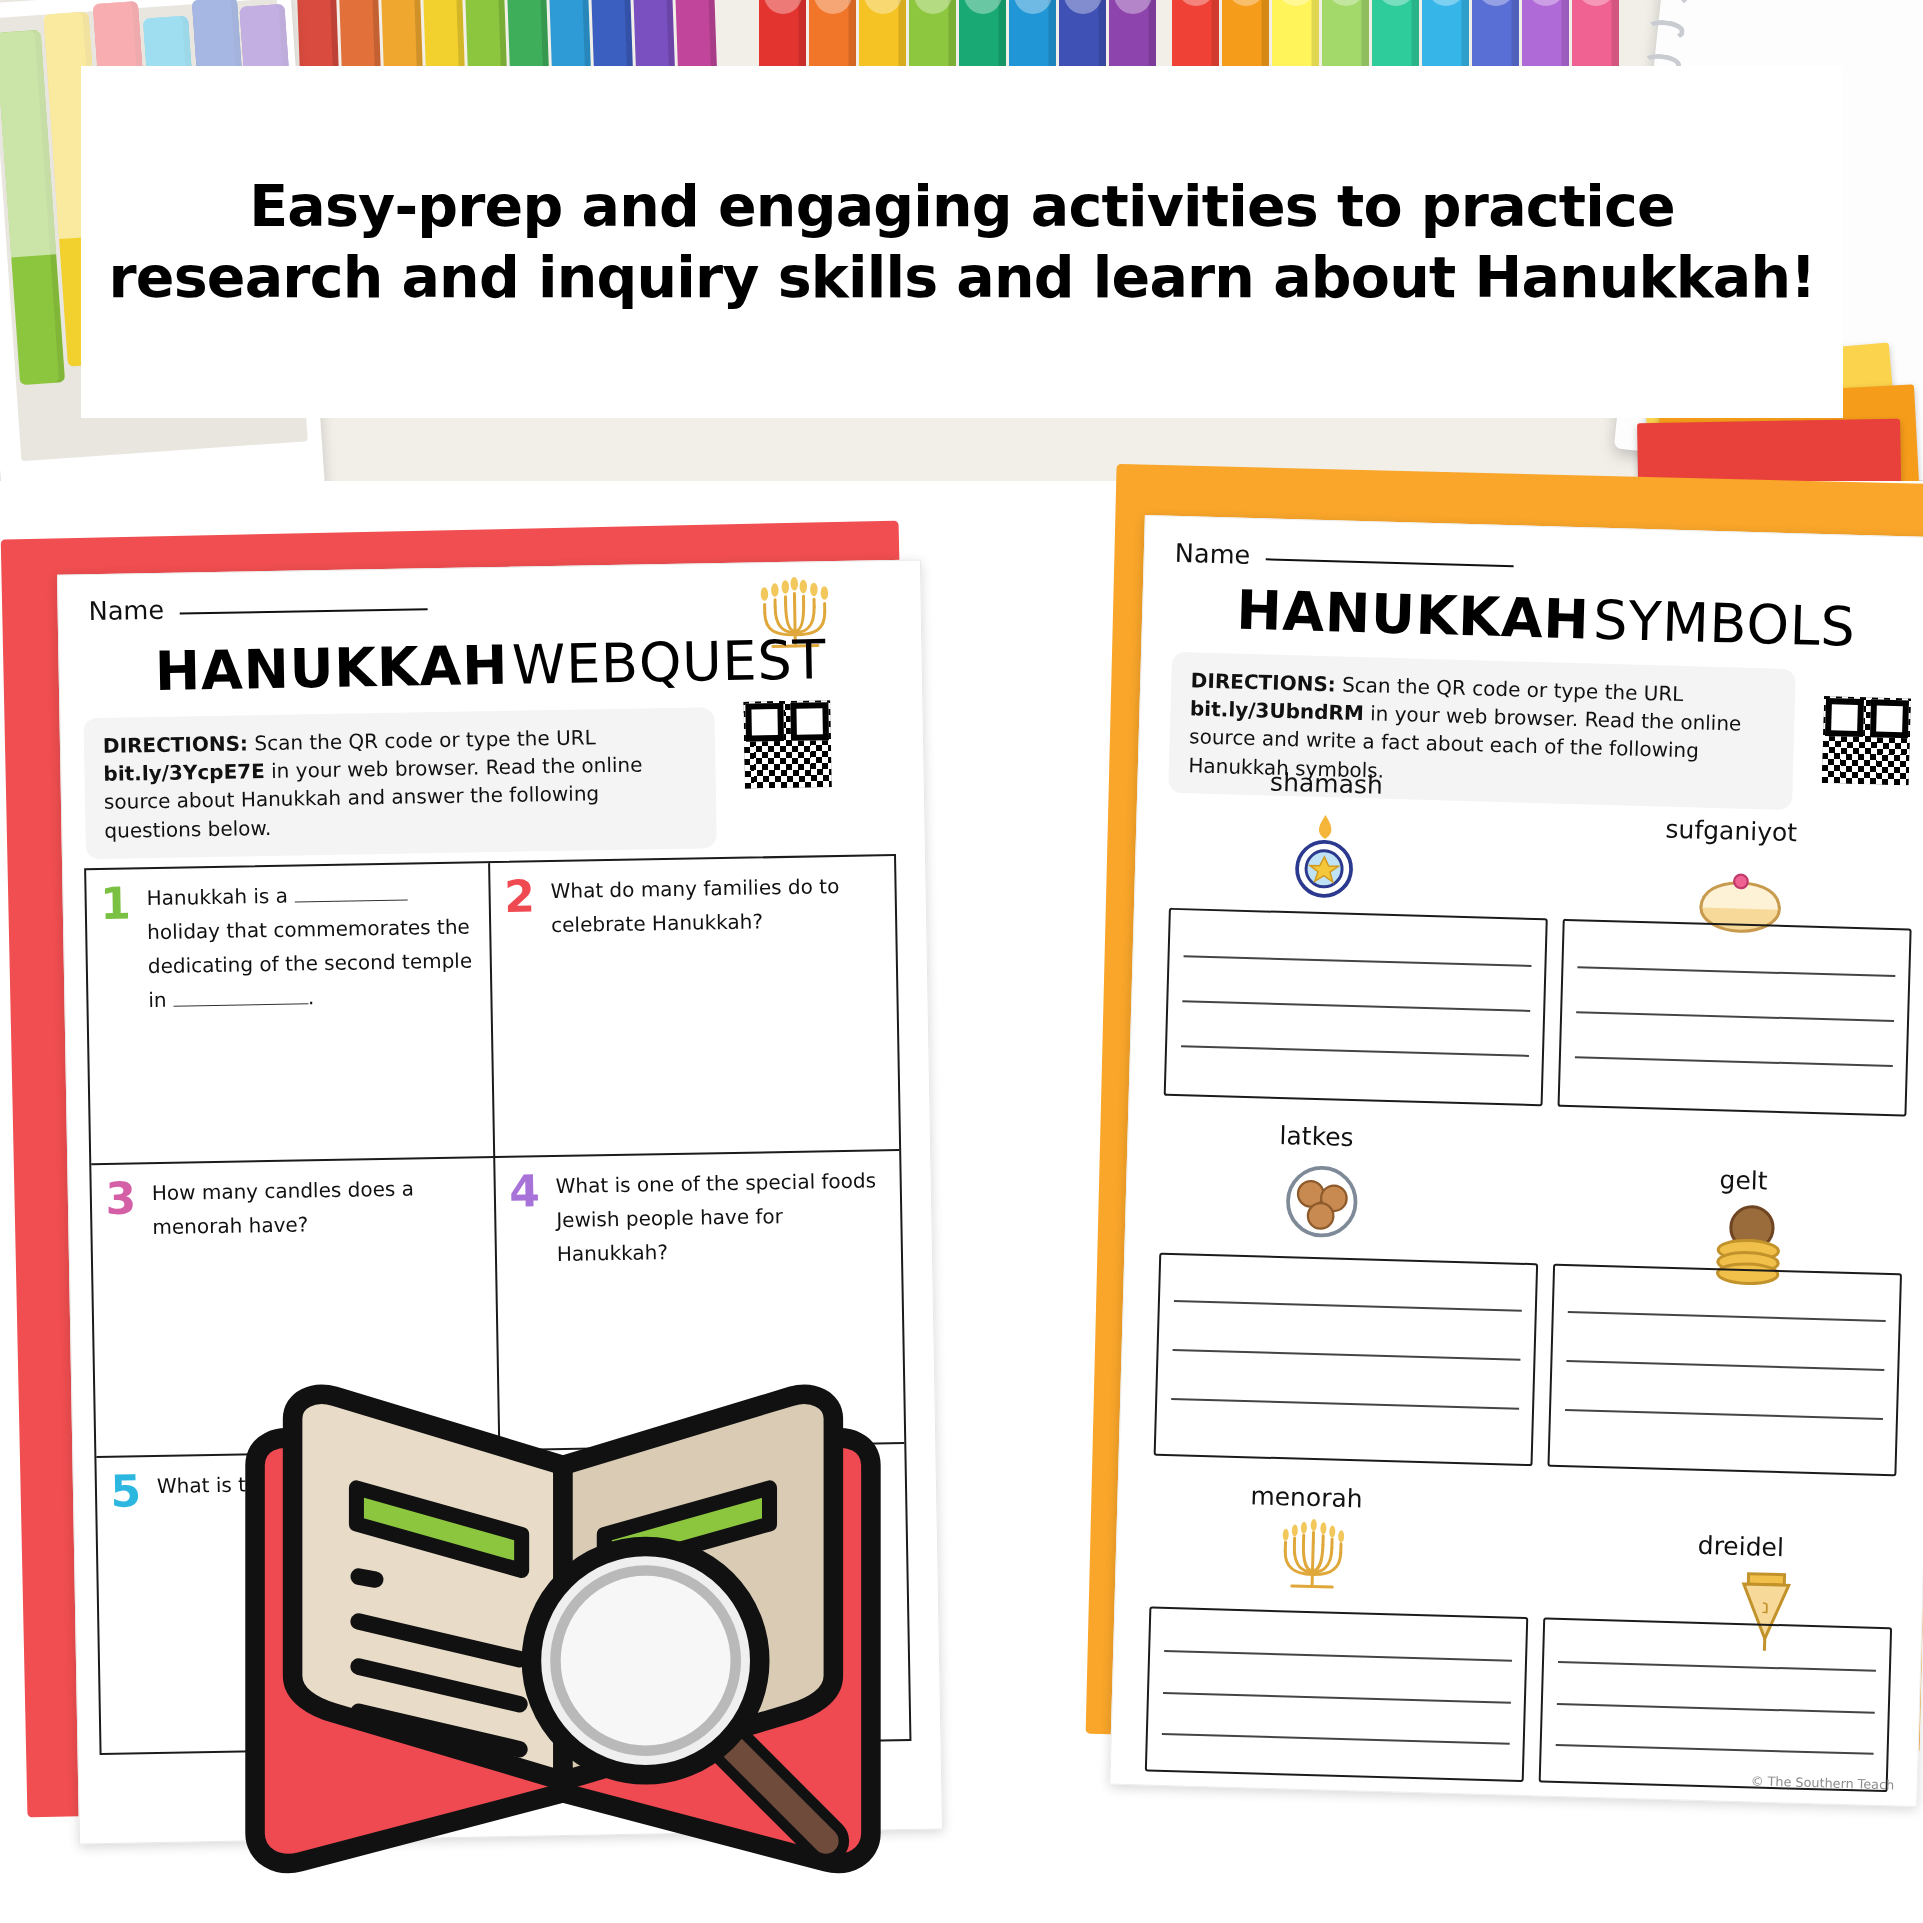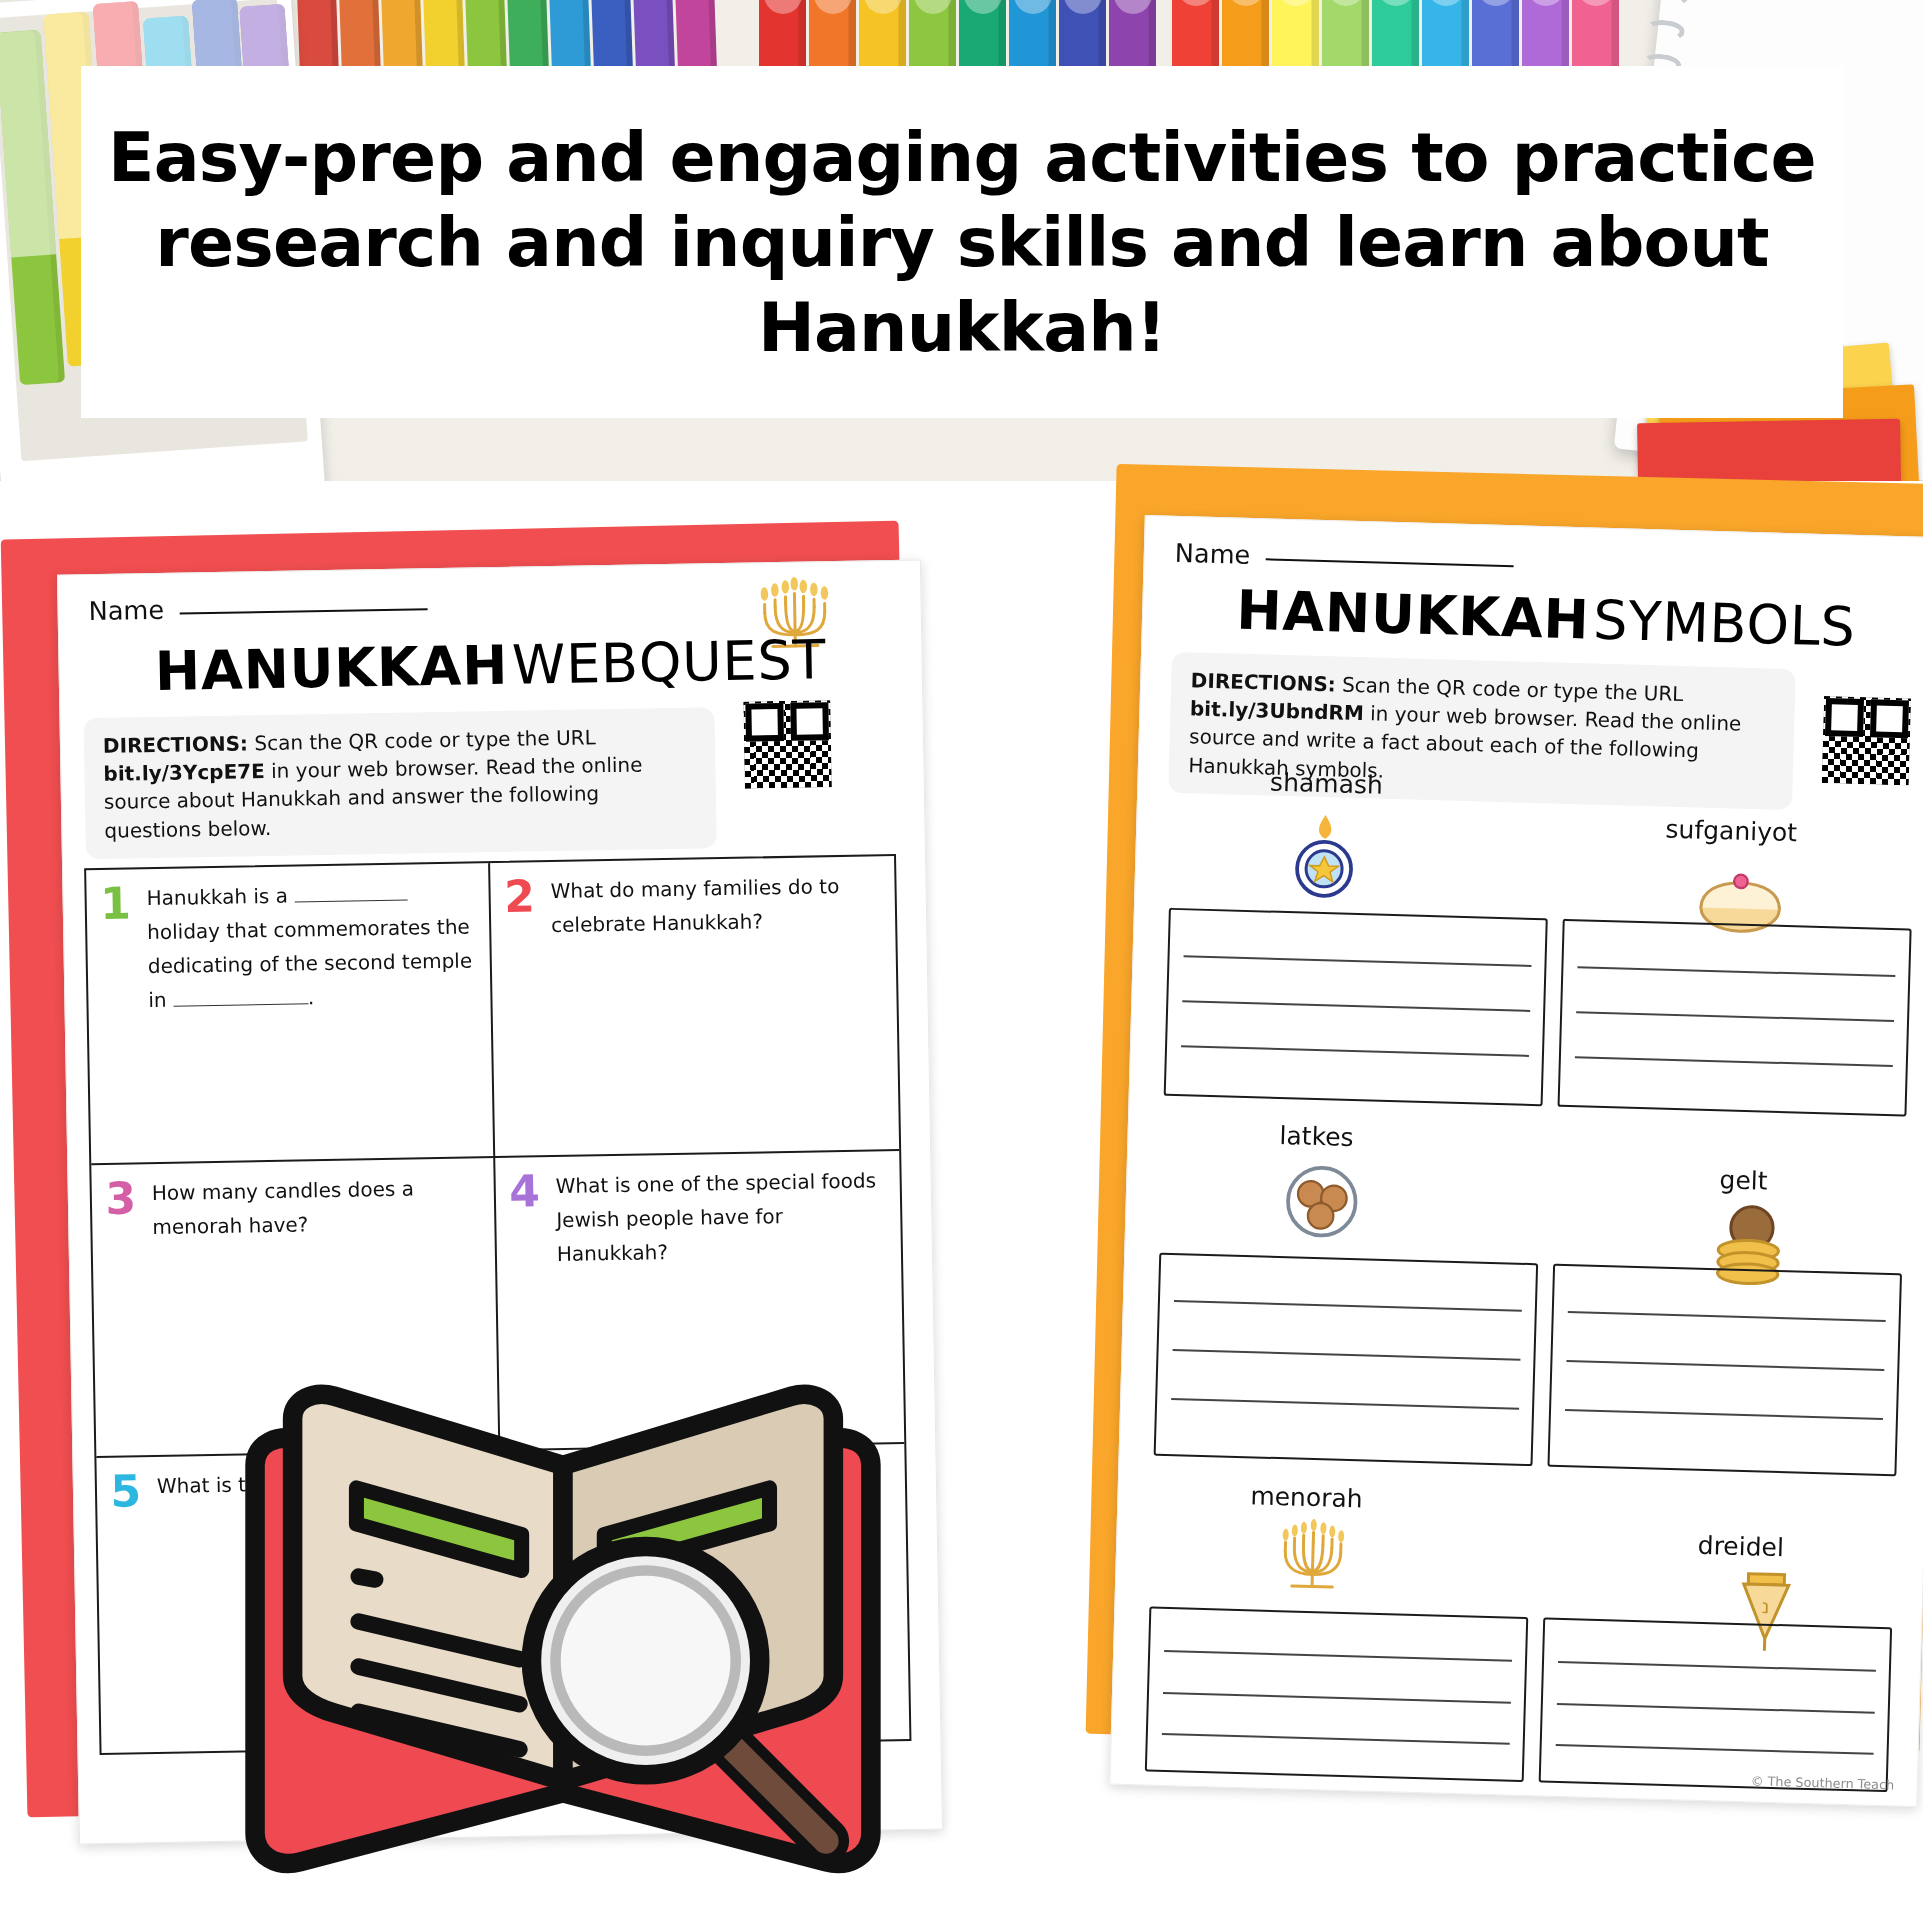--- a/index.html
+++ b/index.html
@@ -86,21 +86,21 @@
   #headline-card {
     position: absolute; left: 81px; top: 66px; width: 1762px; height: 352px;
     background: #ffffff;
     display: flex; align-items: center; justify-content: center;
     z-index: 6;
   }
   #headline-text {
     text-align: center;
     font-family: "DejaVu Sans", sans-serif;
     font-weight: 700;
-    font-size: 68px;
+    font-size: 57px;
     line-height: 1.25;
     letter-spacing: -0.8px;
     color: #000;
     padding: 0 22.5px;
   }
 
   
   #worksheets { position: absolute; left:0; top: 481px; width: 1924px; height: 1443px; background: #ffffff; }
 
   .mat { position: absolute; border-radius: 4.5px; }

